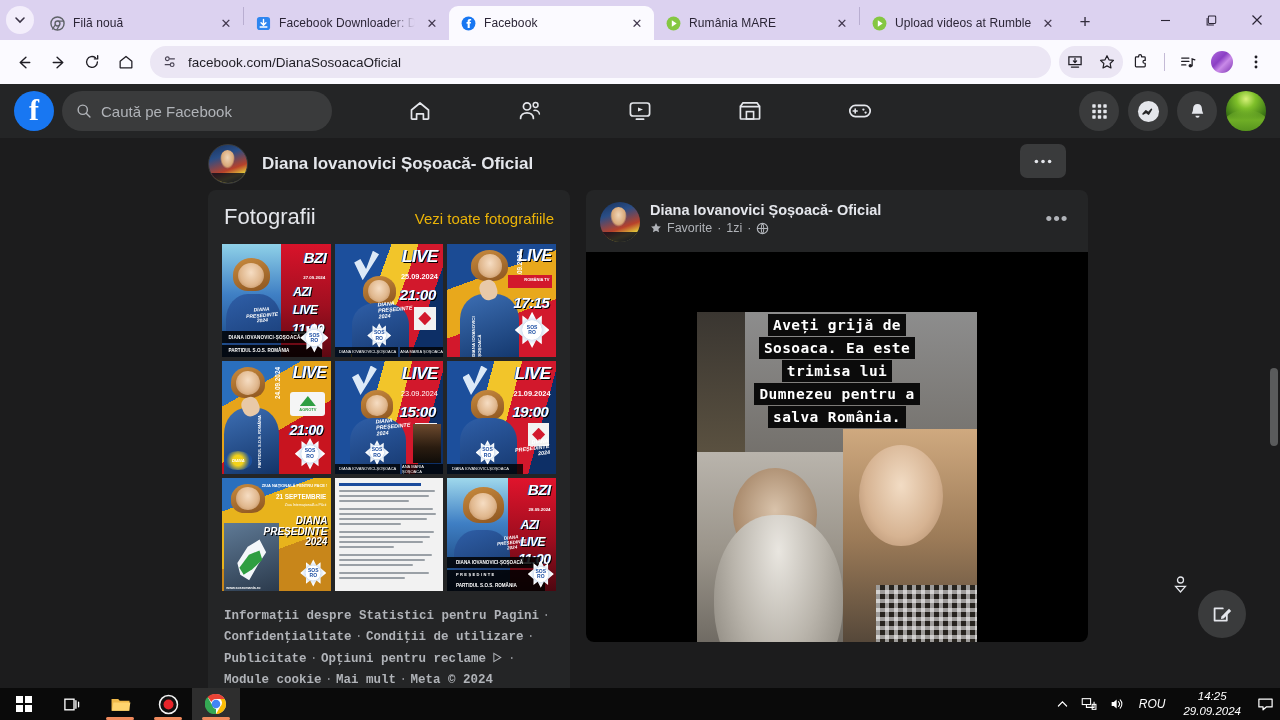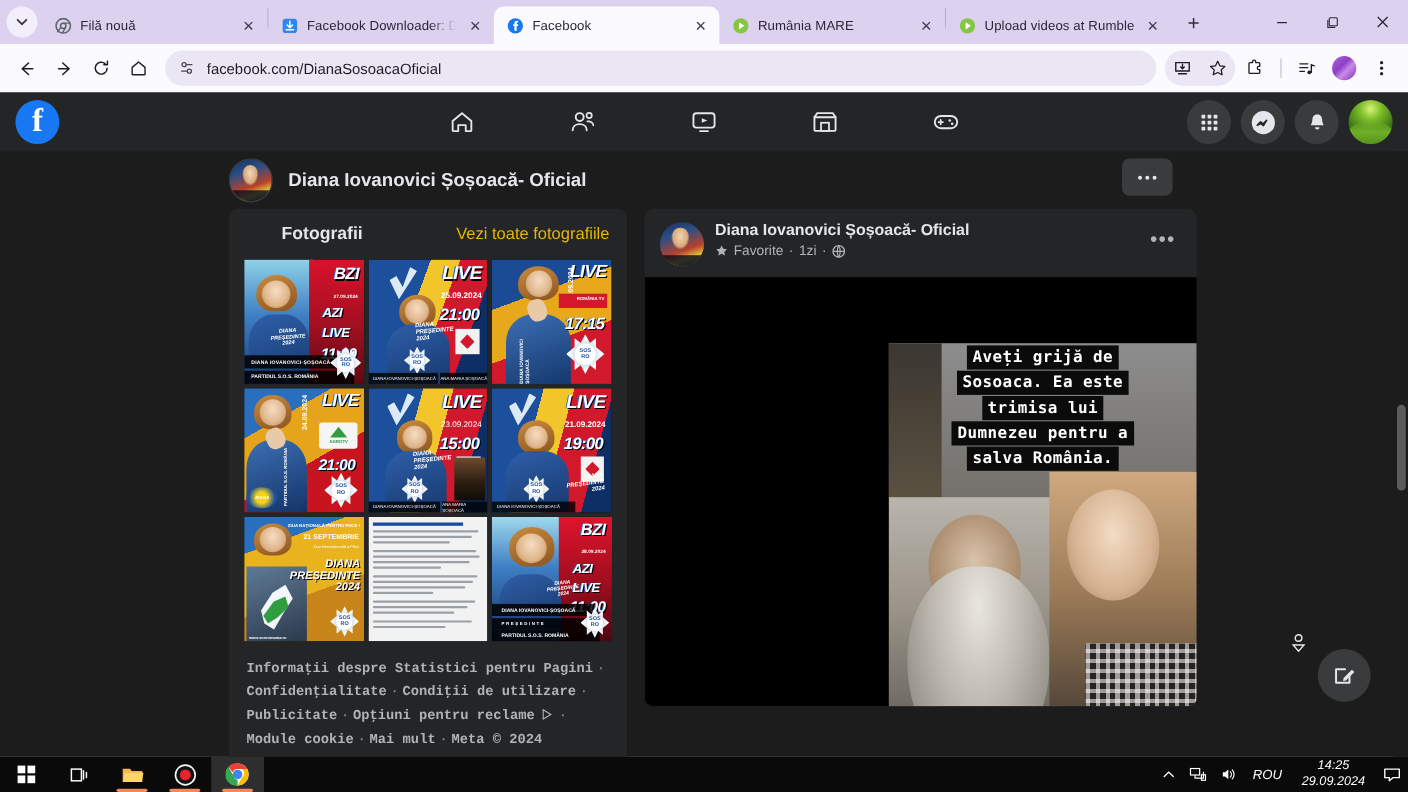--- a/index.html
+++ b/index.html
@@ -164,21 +164,21 @@
   
   .content { display: flex; gap: 16px; padding: 0 208px; height: 498px; }
   .left-col { width: 362px; flex: 0 0 362px; }
   .right-col { width: 502px; flex: 0 0 502px; }
 
   .card-photos { background: #242526; border-radius: 8px 8px 0 0; padding: 14px 0 0 0; }
   .photos-head {
     display: flex; align-items: baseline; justify-content: space-between;
     padding: 0 16px 14px 16px;
   }
-  .photos-title { font-size: 16px; font-weight: bold; color: #e4e6eb; margin-left: 32px; }
+  .photos-title { font-size: 22px; font-weight: normal; color: #e4e6eb; }
   .photos-link { font-size: 15px; color: #eab308; cursor: pointer; }
   .photo-grid {
     display: grid; grid-template-columns: repeat(3, 1fr);
     gap: 4px; padding: 0 14px;
   }
   .thumb {
     position: relative; width: 100%; padding-top: 104%;
     overflow: hidden; cursor: pointer; background: #111;
   }
   .thumb > .art { position: absolute; inset: 0; }
@@ -255,21 +255,21 @@
     font-size: 12.5px; color: #b0b3b8;
   }
   .post-more {
     width: 34px; height: 34px; border-radius: 50%; cursor: pointer;
     display: flex; align-items: center; justify-content: center;
     color: #b0b3b8; font-size: 19px; letter-spacing: 1px; flex: 0 0 auto;
   }
 
   .video-wrap {
     position: relative; width: 100%; height: 390px; background: #000;
-    display: flex; align-items: flex-start; justify-content: flex-end;
+    display: flex; align-items: flex-start; justify-content: center;
     overflow: hidden; cursor: pointer;
   }
   .video-inner {
     position: relative; width: 280px; height: 390px; margin-top: 60px;
     background: linear-gradient(180deg,#8d8d8d 0%,#6e6a64 45%,#3a3631 100%);
     overflow: hidden;
   }
   .vid-photo-left {
     position: absolute; left: 0; top: 36%; width: 56%; height: 64%;
     background: linear-gradient(180deg,#b9b4ac 0%,#9a948a 40%,#54504a 100%);
@@ -523,20 +523,27 @@
           <circle cx="8" cy="13" r="1.45" fill="#1f1d24"></circle>
         </svg>
       </div>
     </div>
   </div>
 
   <div class="fbpage">
 
     <div class="fbnav">
       <div class="fb-logo">f</div>
+      <div class="fb-search">
+        <svg width="16" height="16" viewBox="0 0 18 18">
+          <circle cx="7.6" cy="7.6" r="5.2" fill="none" stroke="#b0b3b8" stroke-width="1.6"></circle>
+          <path d="M11.5 11.5l4.2 4.2" stroke="#b0b3b8" stroke-width="1.6" stroke-linecap="round"></path>
+        </svg>
+        <span class="fb-search-ph">Caută pe Facebook</span>
+      </div>
 
       <div class="fb-nav-center">
         <div class="fb-nav-icon">
           <svg width="26" height="26" viewBox="0 0 26 26">
             <path d="M4.5 12L13 5l8.5 7v8.4a.8.8 0 0 1-.8.8h-4.3v-5.4h-6.8v5.4H5.3a.8.8 0 0 1-.8-.8z" fill="none" stroke="#e4e6eb" stroke-width="1.7" stroke-linejoin="round"></path>
           </svg>
         </div>
         <div class="fb-nav-icon">
           <svg width="26" height="26" viewBox="0 0 26 26">
             <circle cx="10" cy="8.4" r="3.6" fill="none" stroke="#e4e6eb" stroke-width="1.7"></circle>

